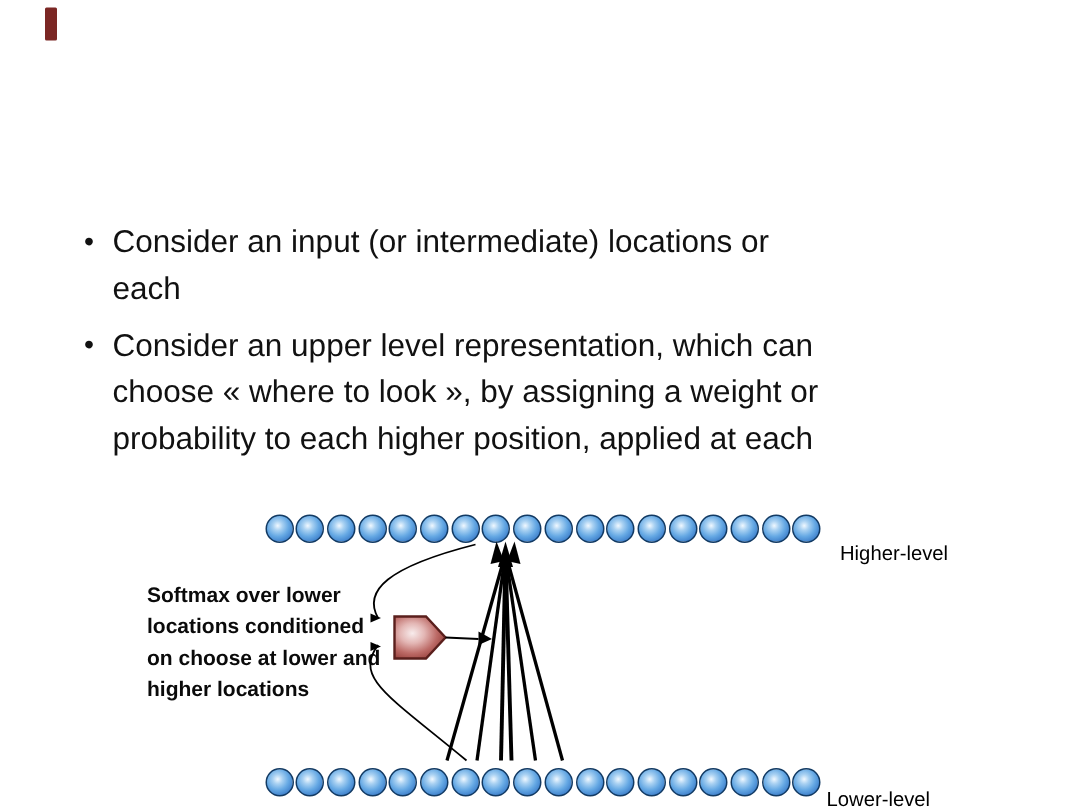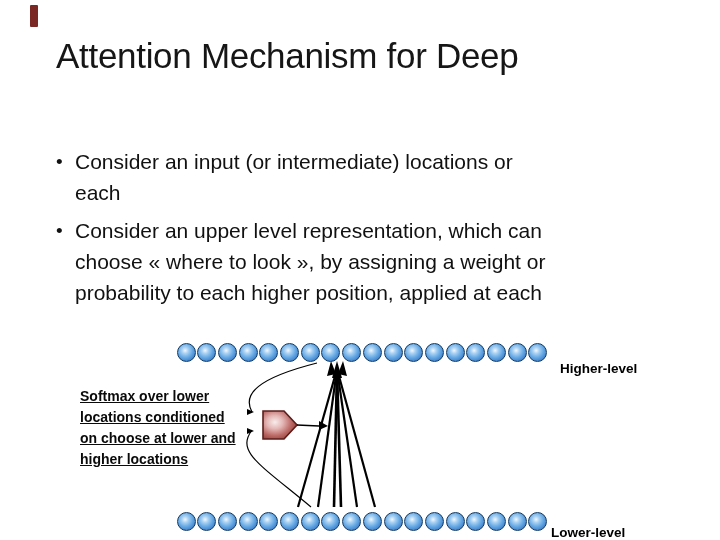--- a/index.html
+++ b/index.html
@@ -28,41 +28,40 @@
   .bullet{display:flex;}
   .bullet + .bullet{margin-top:7px;}
   .bullet .dot{flex:none;width:19px;font-size:19px;}
   .bullet .line{white-space:nowrap;}
   .node{
     position:absolute;border-radius:50%;box-sizing:border-box;
     border:1.5px solid #123a63;
     background:radial-gradient(circle at 42% 38%, #f0f8ff 0%, #a9d1f2 22%, #66a9e4 50%, #3b7cc9 80%, #2f67ad 100%);
   }
   .dlabel{
-    position:absolute;font-size:13.5px;font-weight:bold;color:#000;
+    position:absolute;font-size:13.5px;font-weight:normal;color:#000;
     white-space:nowrap;
   }
   .dlabel.higher{left:560px;top:361px;}
   .dlabel.lower{left:551px;top:525px;text-align:center;}
   .softmax{
-    position:absolute;left:80px;top:386px;
-    font-size:14px;font-weight:bold;line-height:21px;color:#0a0a0a;text-decoration:underline;
+    position:absolute;left:98px;top:386px;
+    font-size:14px;font-weight:bold;line-height:21px;color:#0a0a0a;
   }
   .softmax .sline{white-space:nowrap;}
   #connectorSvg{position:absolute;left:0;top:0;pointer-events:none;}
 </style>
 </head>
 <body>
 
 <div class="slide">
 
   <div class="corner-marker" style="background: rgb(123, 39, 36);"></div>
 
   <h1 class="title">
-    <span class="tl">Attention Mechanism for Deep</span>
   </h1>
 
   <div class="bullets" id="bullets">
       <div class="bullet">
         <span class="dot">•</span>
         <div>
           <div class="line">Consider an input (or intermediate) locations or</div>
           <div class="line">each</div>
         </div>
       </div>

